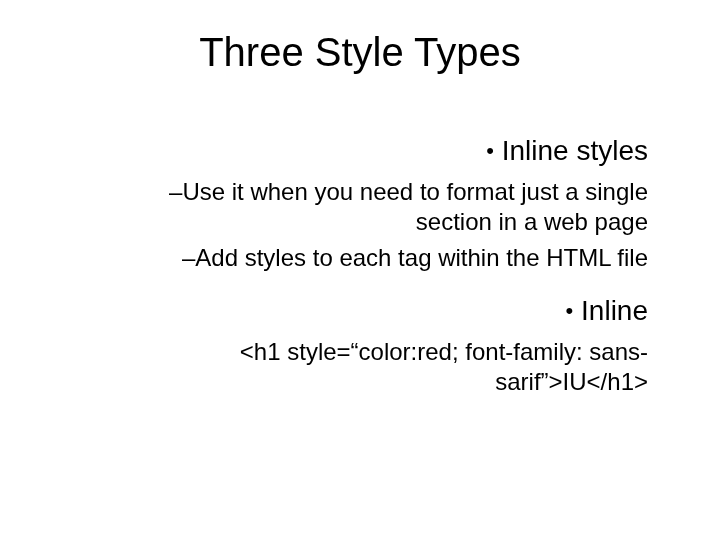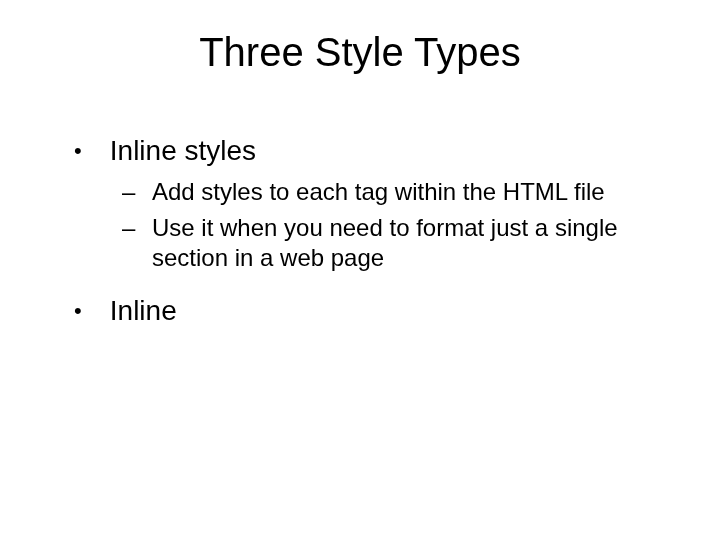--- a/index.html
+++ b/index.html
@@ -19,21 +19,22 @@
   }
   .title {
     text-align: center;
     font-size: 40px;
     margin: 10px 0 60px 0;
     font-weight: normal;
   }
   ul.level1 {
     list-style: none;
     padding-left: 40px;
-    margin: 2px;
+    margin: 12px;
+    text-align: right;
   }
   ul.level1 > li {
     font-size: 28px;
     margin-bottom: 14px;
   }
   ul.level1 > li::before {
     content: "•";
     display: inline-block;
     width: 28px;
     margin-left: -28px;
@@ -67,23 +68,24 @@
 <body>
 
 <div class="slide">
   <h1 class="title">Three Style Types</h1>
 
   <ul class="level1">
 
     <li>
       <span>Inline styles</span>
       <ul class="level2">
+        <li>Use it when you need to format just a single section in a web page</li>
         <li>Add styles to each tag within the HTML file</li>
-        <li>Use it when you need to format just a single section in a web page</li>
       </ul>
     </li>
 
     <li>
       <span>Inline</span>
+      <div class="code-block">&lt;h1 style=“color:red; font-family: sans-sarif”&gt;IU&lt;/h1&gt;</div>
     </li>
 
   </ul>
 </div>
 
 </body></html>

